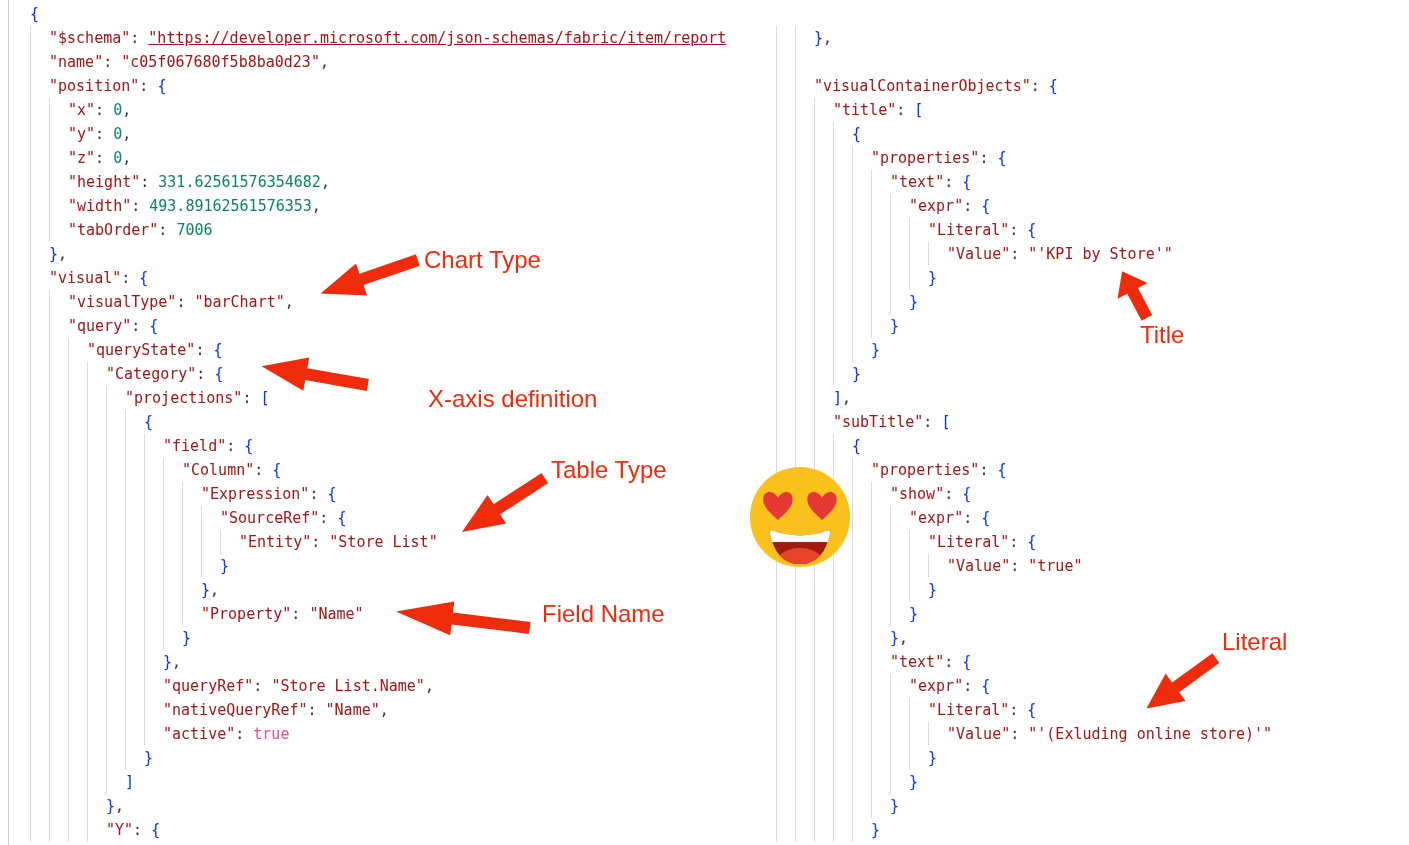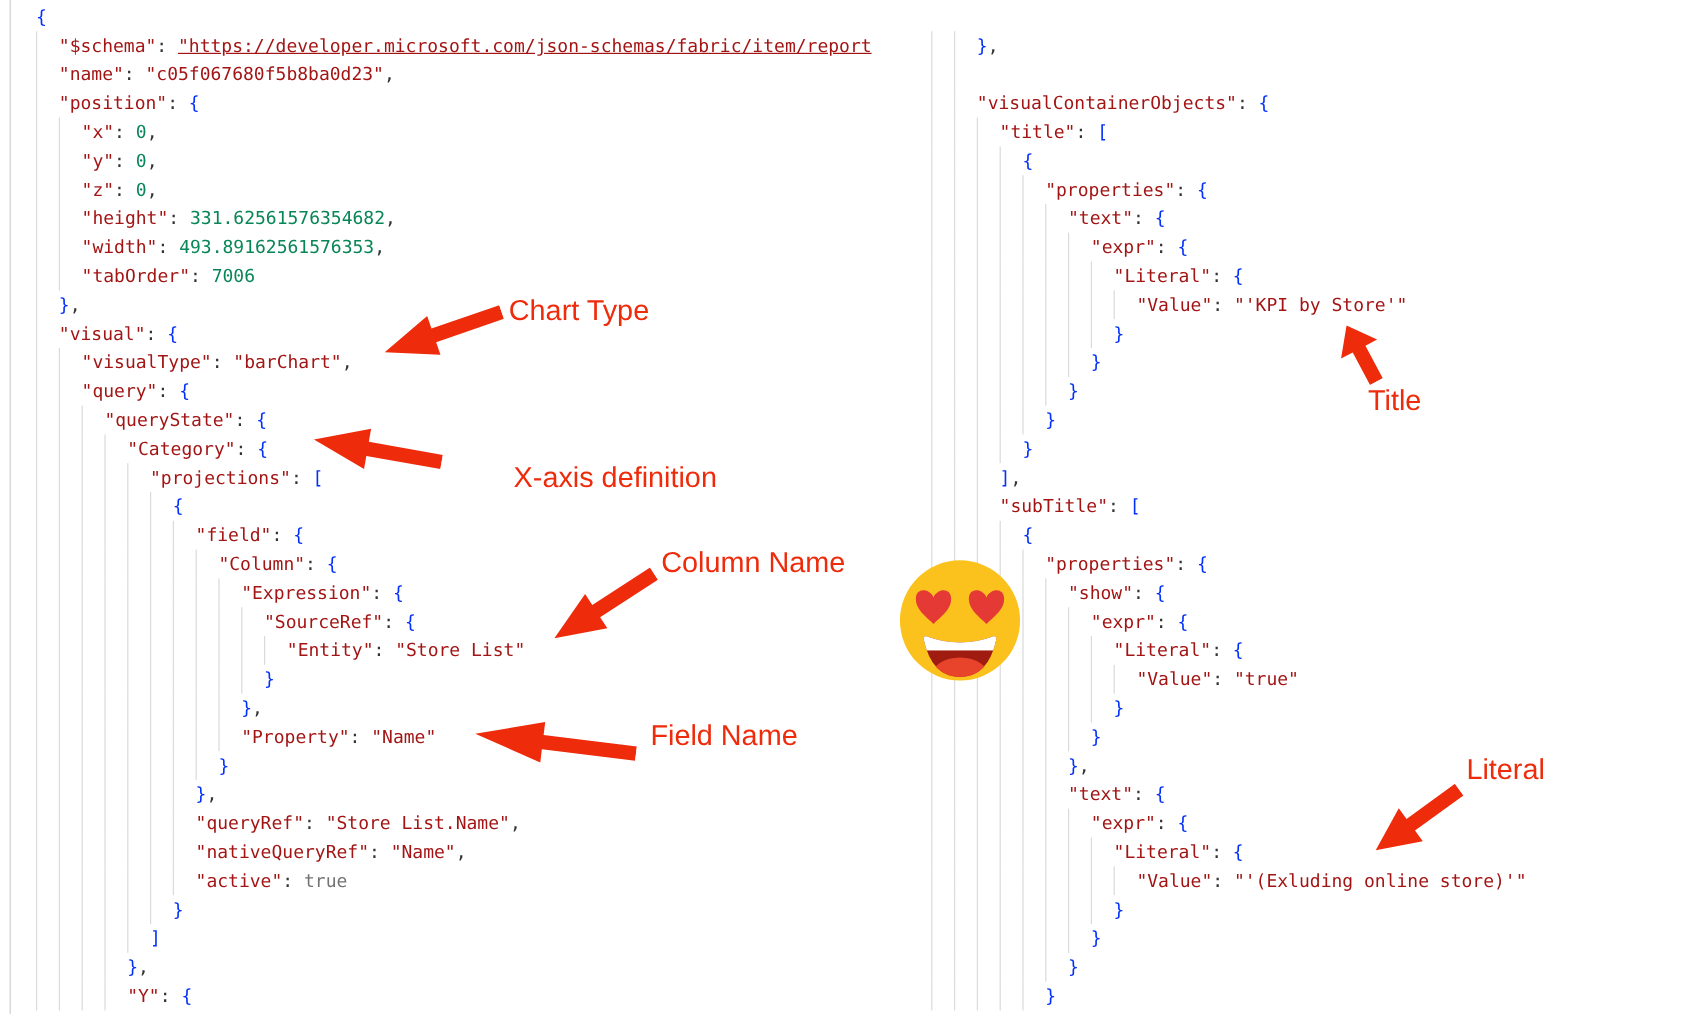--- a/index.html
+++ b/index.html
@@ -10,42 +10,42 @@
   .pane-left{left:8px;width:757px;height:845px;border-left:1px solid #cfcfcf;padding:2px 0 0 21px;}
   .pane-right{left:754px;width:655px;height:845px;padding:26px 0 0 22px;}
 
   .code-line{height:24px;}
   .ind{display:inline-block;width:18px;height:24px;border-left:1px solid #dadada;vertical-align:top;}
 
   .tk-k{color:#a31515;}          
   .tk-s{color:#a31515;}          
   .tk-l{color:#a31515;text-decoration:underline;cursor:pointer;} 
   .tk-n{color:#098658;}          
-  .tk-t{color:#737373;}          
+  .tk-t{color:#ec4899;}          
   .tk-p{color:#333333;}          
   .tk-b{color:#0431fa;}          
 
   .ann-label{position:absolute;font-family:"Liberation Sans",sans-serif;font-size:24px;
              color:#ee2b0b;z-index:6;white-space:nowrap;}
   .arrow{position:absolute;height:36px;transform-origin:0 18px;z-index:5;}
   .arrow svg{width:100%;height:100%;display:block;}
 
   .emoji{position:absolute;left:747px;top:464px;width:106px;height:106px;z-index:4;}
 </style>
 </head>
 <body>
 
 <div class="screen">
 
   <div class="pane pane-left" id="pane-left"><div class="code-line"><span class="tk-b">{</span></div><div class="code-line"><span class="ind"></span><span class="tk-k">"$schema"</span><span class="tk-p">: </span><span class="tk-l">"https://developer.microsoft.com/json-schemas/fabric/item/report</span></div><div class="code-line"><span class="ind"></span><span class="tk-k">"name"</span><span class="tk-p">: </span><span class="tk-s">"c05f067680f5b8ba0d23"</span><span class="tk-p">,</span></div><div class="code-line"><span class="ind"></span><span class="tk-k">"position"</span><span class="tk-p">: </span><span class="tk-b">{</span></div><div class="code-line"><span class="ind"></span><span class="ind"></span><span class="tk-k">"x"</span><span class="tk-p">: </span><span class="tk-n">0</span><span class="tk-p">,</span></div><div class="code-line"><span class="ind"></span><span class="ind"></span><span class="tk-k">"y"</span><span class="tk-p">: </span><span class="tk-n">0</span><span class="tk-p">,</span></div><div class="code-line"><span class="ind"></span><span class="ind"></span><span class="tk-k">"z"</span><span class="tk-p">: </span><span class="tk-n">0</span><span class="tk-p">,</span></div><div class="code-line"><span class="ind"></span><span class="ind"></span><span class="tk-k">"height"</span><span class="tk-p">: </span><span class="tk-n">331.62561576354682</span><span class="tk-p">,</span></div><div class="code-line"><span class="ind"></span><span class="ind"></span><span class="tk-k">"width"</span><span class="tk-p">: </span><span class="tk-n">493.89162561576353</span><span class="tk-p">,</span></div><div class="code-line"><span class="ind"></span><span class="ind"></span><span class="tk-k">"tabOrder"</span><span class="tk-p">: </span><span class="tk-n">7006</span></div><div class="code-line"><span class="ind"></span><span class="tk-b">}</span><span class="tk-p">,</span></div><div class="code-line"><span class="ind"></span><span class="tk-k">"visual"</span><span class="tk-p">: </span><span class="tk-b">{</span></div><div class="code-line"><span class="ind"></span><span class="ind"></span><span class="tk-k">"visualType"</span><span class="tk-p">: </span><span class="tk-s">"barChart"</span><span class="tk-p">,</span></div><div class="code-line"><span class="ind"></span><span class="ind"></span><span class="tk-k">"query"</span><span class="tk-p">: </span><span class="tk-b">{</span></div><div class="code-line"><span class="ind"></span><span class="ind"></span><span class="ind"></span><span class="tk-k">"queryState"</span><span class="tk-p">: </span><span class="tk-b">{</span></div><div class="code-line"><span class="ind"></span><span class="ind"></span><span class="ind"></span><span class="ind"></span><span class="tk-k">"Category"</span><span class="tk-p">: </span><span class="tk-b">{</span></div><div class="code-line"><span class="ind"></span><span class="ind"></span><span class="ind"></span><span class="ind"></span><span class="ind"></span><span class="tk-k">"projections"</span><span class="tk-p">: </span><span class="tk-b">[</span></div><div class="code-line"><span class="ind"></span><span class="ind"></span><span class="ind"></span><span class="ind"></span><span class="ind"></span><span class="ind"></span><span class="tk-b">{</span></div><div class="code-line"><span class="ind"></span><span class="ind"></span><span class="ind"></span><span class="ind"></span><span class="ind"></span><span class="ind"></span><span class="ind"></span><span class="tk-k">"field"</span><span class="tk-p">: </span><span class="tk-b">{</span></div><div class="code-line"><span class="ind"></span><span class="ind"></span><span class="ind"></span><span class="ind"></span><span class="ind"></span><span class="ind"></span><span class="ind"></span><span class="ind"></span><span class="tk-k">"Column"</span><span class="tk-p">: </span><span class="tk-b">{</span></div><div class="code-line"><span class="ind"></span><span class="ind"></span><span class="ind"></span><span class="ind"></span><span class="ind"></span><span class="ind"></span><span class="ind"></span><span class="ind"></span><span class="ind"></span><span class="tk-k">"Expression"</span><span class="tk-p">: </span><span class="tk-b">{</span></div><div class="code-line"><span class="ind"></span><span class="ind"></span><span class="ind"></span><span class="ind"></span><span class="ind"></span><span class="ind"></span><span class="ind"></span><span class="ind"></span><span class="ind"></span><span class="ind"></span><span class="tk-k">"SourceRef"</span><span class="tk-p">: </span><span class="tk-b">{</span></div><div class="code-line"><span class="ind"></span><span class="ind"></span><span class="ind"></span><span class="ind"></span><span class="ind"></span><span class="ind"></span><span class="ind"></span><span class="ind"></span><span class="ind"></span><span class="ind"></span><span class="ind"></span><span class="tk-k">"Entity"</span><span class="tk-p">: </span><span class="tk-s">"Store List"</span></div><div class="code-line"><span class="ind"></span><span class="ind"></span><span class="ind"></span><span class="ind"></span><span class="ind"></span><span class="ind"></span><span class="ind"></span><span class="ind"></span><span class="ind"></span><span class="ind"></span><span class="tk-b">}</span></div><div class="code-line"><span class="ind"></span><span class="ind"></span><span class="ind"></span><span class="ind"></span><span class="ind"></span><span class="ind"></span><span class="ind"></span><span class="ind"></span><span class="ind"></span><span class="tk-b">}</span><span class="tk-p">,</span></div><div class="code-line"><span class="ind"></span><span class="ind"></span><span class="ind"></span><span class="ind"></span><span class="ind"></span><span class="ind"></span><span class="ind"></span><span class="ind"></span><span class="ind"></span><span class="tk-k">"Property"</span><span class="tk-p">: </span><span class="tk-s">"Name"</span></div><div class="code-line"><span class="ind"></span><span class="ind"></span><span class="ind"></span><span class="ind"></span><span class="ind"></span><span class="ind"></span><span class="ind"></span><span class="ind"></span><span class="tk-b">}</span></div><div class="code-line"><span class="ind"></span><span class="ind"></span><span class="ind"></span><span class="ind"></span><span class="ind"></span><span class="ind"></span><span class="ind"></span><span class="tk-b">}</span><span class="tk-p">,</span></div><div class="code-line"><span class="ind"></span><span class="ind"></span><span class="ind"></span><span class="ind"></span><span class="ind"></span><span class="ind"></span><span class="ind"></span><span class="tk-k">"queryRef"</span><span class="tk-p">: </span><span class="tk-s">"Store List.Name"</span><span class="tk-p">,</span></div><div class="code-line"><span class="ind"></span><span class="ind"></span><span class="ind"></span><span class="ind"></span><span class="ind"></span><span class="ind"></span><span class="ind"></span><span class="tk-k">"nativeQueryRef"</span><span class="tk-p">: </span><span class="tk-s">"Name"</span><span class="tk-p">,</span></div><div class="code-line"><span class="ind"></span><span class="ind"></span><span class="ind"></span><span class="ind"></span><span class="ind"></span><span class="ind"></span><span class="ind"></span><span class="tk-k">"active"</span><span class="tk-p">: </span><span class="tk-t">true</span></div><div class="code-line"><span class="ind"></span><span class="ind"></span><span class="ind"></span><span class="ind"></span><span class="ind"></span><span class="ind"></span><span class="tk-b">}</span></div><div class="code-line"><span class="ind"></span><span class="ind"></span><span class="ind"></span><span class="ind"></span><span class="ind"></span><span class="tk-b">]</span></div><div class="code-line"><span class="ind"></span><span class="ind"></span><span class="ind"></span><span class="ind"></span><span class="tk-b">}</span><span class="tk-p">,</span></div><div class="code-line"><span class="ind"></span><span class="ind"></span><span class="ind"></span><span class="ind"></span><span class="tk-k">"Y"</span><span class="tk-p">: </span><span class="tk-b">{</span></div></div>
   <div class="pane pane-right" id="pane-right"><div class="code-line"><span class="ind"></span><span class="ind"></span><span class="tk-b">}</span><span class="tk-p">,</span></div><div class="code-line"><span class="ind"></span><span class="ind"></span></div><div class="code-line"><span class="ind"></span><span class="ind"></span><span class="tk-k">"visualContainerObjects"</span><span class="tk-p">: </span><span class="tk-b">{</span></div><div class="code-line"><span class="ind"></span><span class="ind"></span><span class="ind"></span><span class="tk-k">"title"</span><span class="tk-p">: </span><span class="tk-b">[</span></div><div class="code-line"><span class="ind"></span><span class="ind"></span><span class="ind"></span><span class="ind"></span><span class="tk-b">{</span></div><div class="code-line"><span class="ind"></span><span class="ind"></span><span class="ind"></span><span class="ind"></span><span class="ind"></span><span class="tk-k">"properties"</span><span class="tk-p">: </span><span class="tk-b">{</span></div><div class="code-line"><span class="ind"></span><span class="ind"></span><span class="ind"></span><span class="ind"></span><span class="ind"></span><span class="ind"></span><span class="tk-k">"text"</span><span class="tk-p">: </span><span class="tk-b">{</span></div><div class="code-line"><span class="ind"></span><span class="ind"></span><span class="ind"></span><span class="ind"></span><span class="ind"></span><span class="ind"></span><span class="ind"></span><span class="tk-k">"expr"</span><span class="tk-p">: </span><span class="tk-b">{</span></div><div class="code-line"><span class="ind"></span><span class="ind"></span><span class="ind"></span><span class="ind"></span><span class="ind"></span><span class="ind"></span><span class="ind"></span><span class="ind"></span><span class="tk-k">"Literal"</span><span class="tk-p">: </span><span class="tk-b">{</span></div><div class="code-line"><span class="ind"></span><span class="ind"></span><span class="ind"></span><span class="ind"></span><span class="ind"></span><span class="ind"></span><span class="ind"></span><span class="ind"></span><span class="ind"></span><span class="tk-k">"Value"</span><span class="tk-p">: </span><span class="tk-s">"'KPI by Store'"</span></div><div class="code-line"><span class="ind"></span><span class="ind"></span><span class="ind"></span><span class="ind"></span><span class="ind"></span><span class="ind"></span><span class="ind"></span><span class="ind"></span><span class="tk-b">}</span></div><div class="code-line"><span class="ind"></span><span class="ind"></span><span class="ind"></span><span class="ind"></span><span class="ind"></span><span class="ind"></span><span class="ind"></span><span class="tk-b">}</span></div><div class="code-line"><span class="ind"></span><span class="ind"></span><span class="ind"></span><span class="ind"></span><span class="ind"></span><span class="ind"></span><span class="tk-b">}</span></div><div class="code-line"><span class="ind"></span><span class="ind"></span><span class="ind"></span><span class="ind"></span><span class="ind"></span><span class="tk-b">}</span></div><div class="code-line"><span class="ind"></span><span class="ind"></span><span class="ind"></span><span class="ind"></span><span class="tk-b">}</span></div><div class="code-line"><span class="ind"></span><span class="ind"></span><span class="ind"></span><span class="tk-b">]</span><span class="tk-p">,</span></div><div class="code-line"><span class="ind"></span><span class="ind"></span><span class="ind"></span><span class="tk-k">"subTitle"</span><span class="tk-p">: </span><span class="tk-b">[</span></div><div class="code-line"><span class="ind"></span><span class="ind"></span><span class="ind"></span><span class="ind"></span><span class="tk-b">{</span></div><div class="code-line"><span class="ind"></span><span class="ind"></span><span class="ind"></span><span class="ind"></span><span class="ind"></span><span class="tk-k">"properties"</span><span class="tk-p">: </span><span class="tk-b">{</span></div><div class="code-line"><span class="ind"></span><span class="ind"></span><span class="ind"></span><span class="ind"></span><span class="ind"></span><span class="ind"></span><span class="tk-k">"show"</span><span class="tk-p">: </span><span class="tk-b">{</span></div><div class="code-line"><span class="ind"></span><span class="ind"></span><span class="ind"></span><span class="ind"></span><span class="ind"></span><span class="ind"></span><span class="ind"></span><span class="tk-k">"expr"</span><span class="tk-p">: </span><span class="tk-b">{</span></div><div class="code-line"><span class="ind"></span><span class="ind"></span><span class="ind"></span><span class="ind"></span><span class="ind"></span><span class="ind"></span><span class="ind"></span><span class="ind"></span><span class="tk-k">"Literal"</span><span class="tk-p">: </span><span class="tk-b">{</span></div><div class="code-line"><span class="ind"></span><span class="ind"></span><span class="ind"></span><span class="ind"></span><span class="ind"></span><span class="ind"></span><span class="ind"></span><span class="ind"></span><span class="ind"></span><span class="tk-k">"Value"</span><span class="tk-p">: </span><span class="tk-s">"true"</span></div><div class="code-line"><span class="ind"></span><span class="ind"></span><span class="ind"></span><span class="ind"></span><span class="ind"></span><span class="ind"></span><span class="ind"></span><span class="ind"></span><span class="tk-b">}</span></div><div class="code-line"><span class="ind"></span><span class="ind"></span><span class="ind"></span><span class="ind"></span><span class="ind"></span><span class="ind"></span><span class="ind"></span><span class="tk-b">}</span></div><div class="code-line"><span class="ind"></span><span class="ind"></span><span class="ind"></span><span class="ind"></span><span class="ind"></span><span class="ind"></span><span class="tk-b">}</span><span class="tk-p">,</span></div><div class="code-line"><span class="ind"></span><span class="ind"></span><span class="ind"></span><span class="ind"></span><span class="ind"></span><span class="ind"></span><span class="tk-k">"text"</span><span class="tk-p">: </span><span class="tk-b">{</span></div><div class="code-line"><span class="ind"></span><span class="ind"></span><span class="ind"></span><span class="ind"></span><span class="ind"></span><span class="ind"></span><span class="ind"></span><span class="tk-k">"expr"</span><span class="tk-p">: </span><span class="tk-b">{</span></div><div class="code-line"><span class="ind"></span><span class="ind"></span><span class="ind"></span><span class="ind"></span><span class="ind"></span><span class="ind"></span><span class="ind"></span><span class="ind"></span><span class="tk-k">"Literal"</span><span class="tk-p">: </span><span class="tk-b">{</span></div><div class="code-line"><span class="ind"></span><span class="ind"></span><span class="ind"></span><span class="ind"></span><span class="ind"></span><span class="ind"></span><span class="ind"></span><span class="ind"></span><span class="ind"></span><span class="tk-k">"Value"</span><span class="tk-p">: </span><span class="tk-s">"'(Exluding online store)'"</span></div><div class="code-line"><span class="ind"></span><span class="ind"></span><span class="ind"></span><span class="ind"></span><span class="ind"></span><span class="ind"></span><span class="ind"></span><span class="ind"></span><span class="tk-b">}</span></div><div class="code-line"><span class="ind"></span><span class="ind"></span><span class="ind"></span><span class="ind"></span><span class="ind"></span><span class="ind"></span><span class="ind"></span><span class="tk-b">}</span></div><div class="code-line"><span class="ind"></span><span class="ind"></span><span class="ind"></span><span class="ind"></span><span class="ind"></span><span class="ind"></span><span class="tk-b">}</span></div><div class="code-line"><span class="ind"></span><span class="ind"></span><span class="ind"></span><span class="ind"></span><span class="ind"></span><span class="tk-b">}</span></div></div>
 
   <div class="ann-label" style="left:424px;top:246px;">Chart Type</div>
   <div class="ann-label" style="left:428px;top:357px;margin-top:28px;">X-axis definition</div>
-  <div class="ann-label" style="left:551px;top:456px;">Column Name</div>
+  <div class="ann-label" style="left:551px;top:456px;">Table Type</div>
   <div class="ann-label" style="left:542px;top:600px;">Field Name</div>
   <div class="ann-label" style="left:1140px;top:321px;">Title</div>
   <div class="ann-label" style="left:1222px;top:628px;">Literal</div>
 
   <div class="arrow" style="left:418px;top:242px;width:103px;transform:rotate(161deg);">
     <svg viewBox="0 0 100 36" preserveAspectRatio="none">
         <polygon points="0,12 58,12 58,1 100,18 58,35 58,24 0,24" fill="#ee2b0b"></polygon>
       </svg>
   </div>
   <div class="arrow" style="left:368px;top:367px;width:108px;transform:rotate(190deg);">

